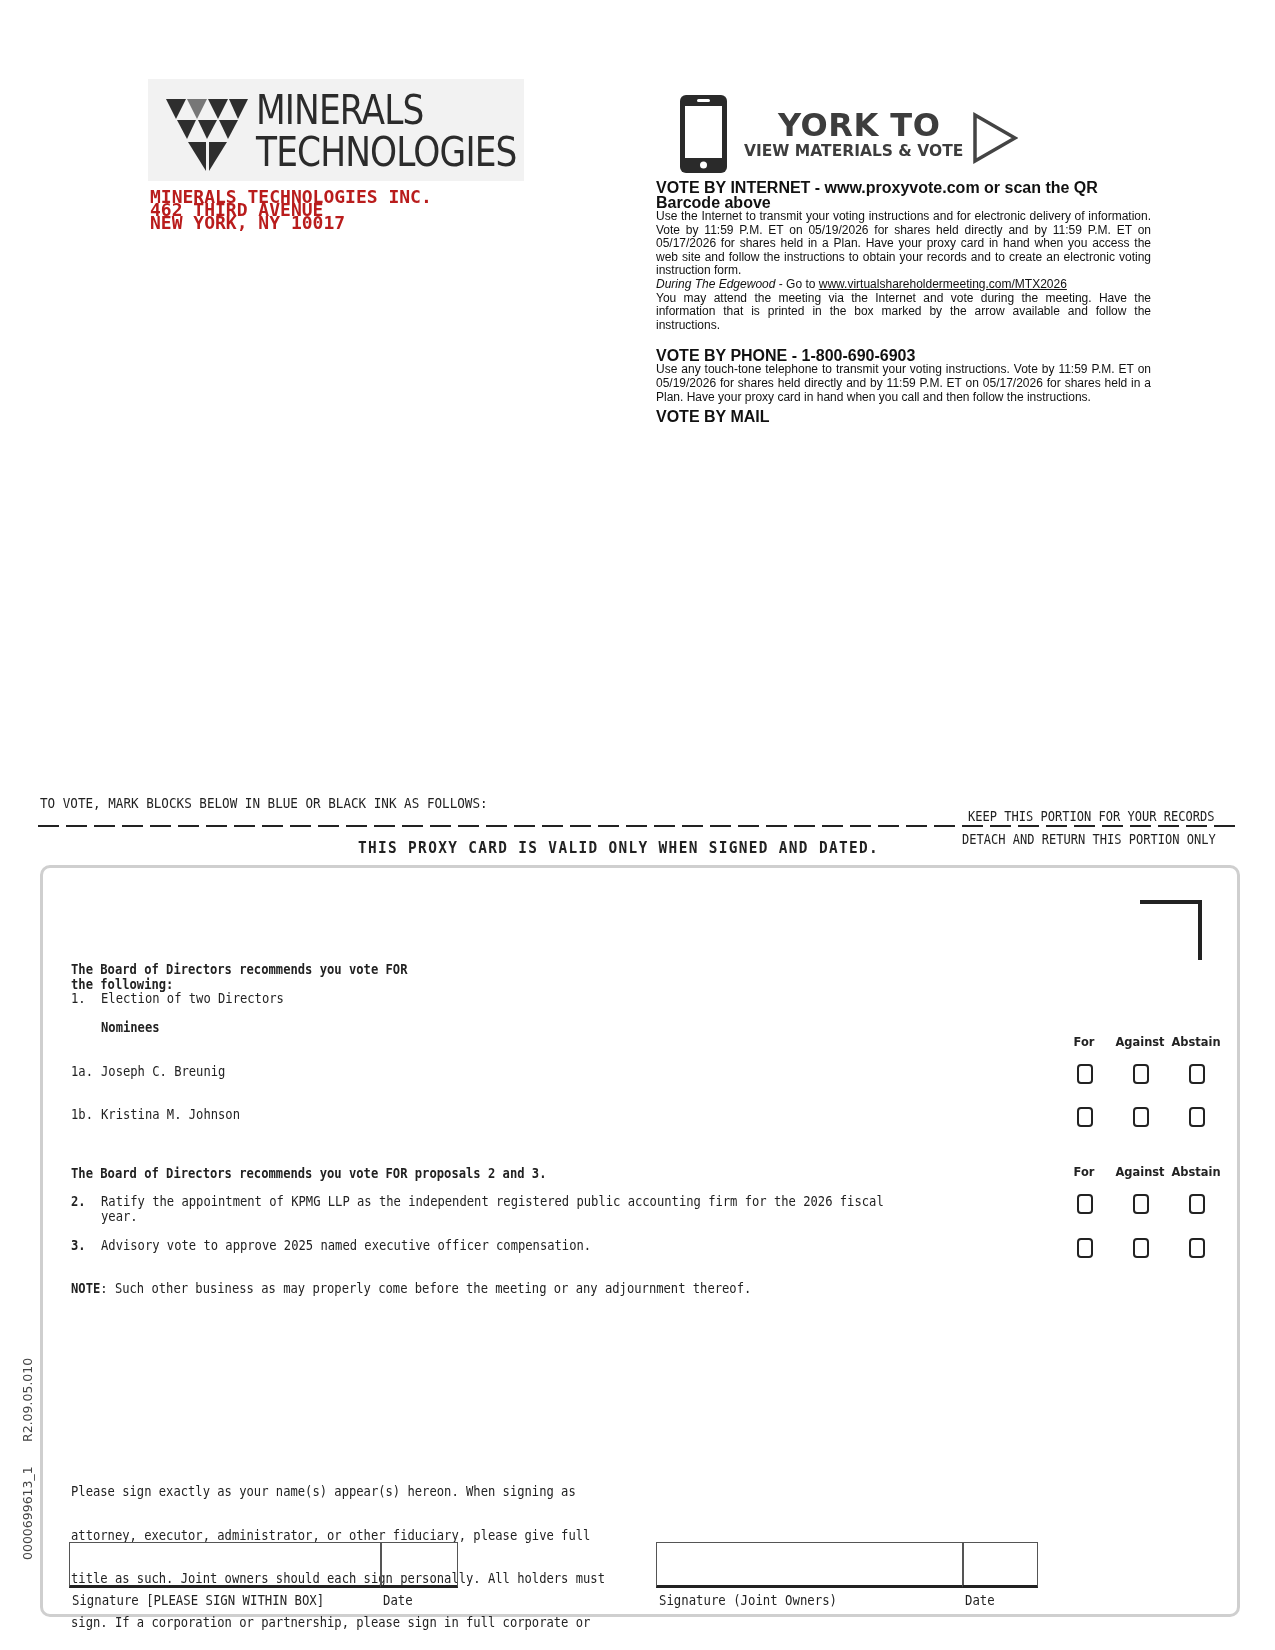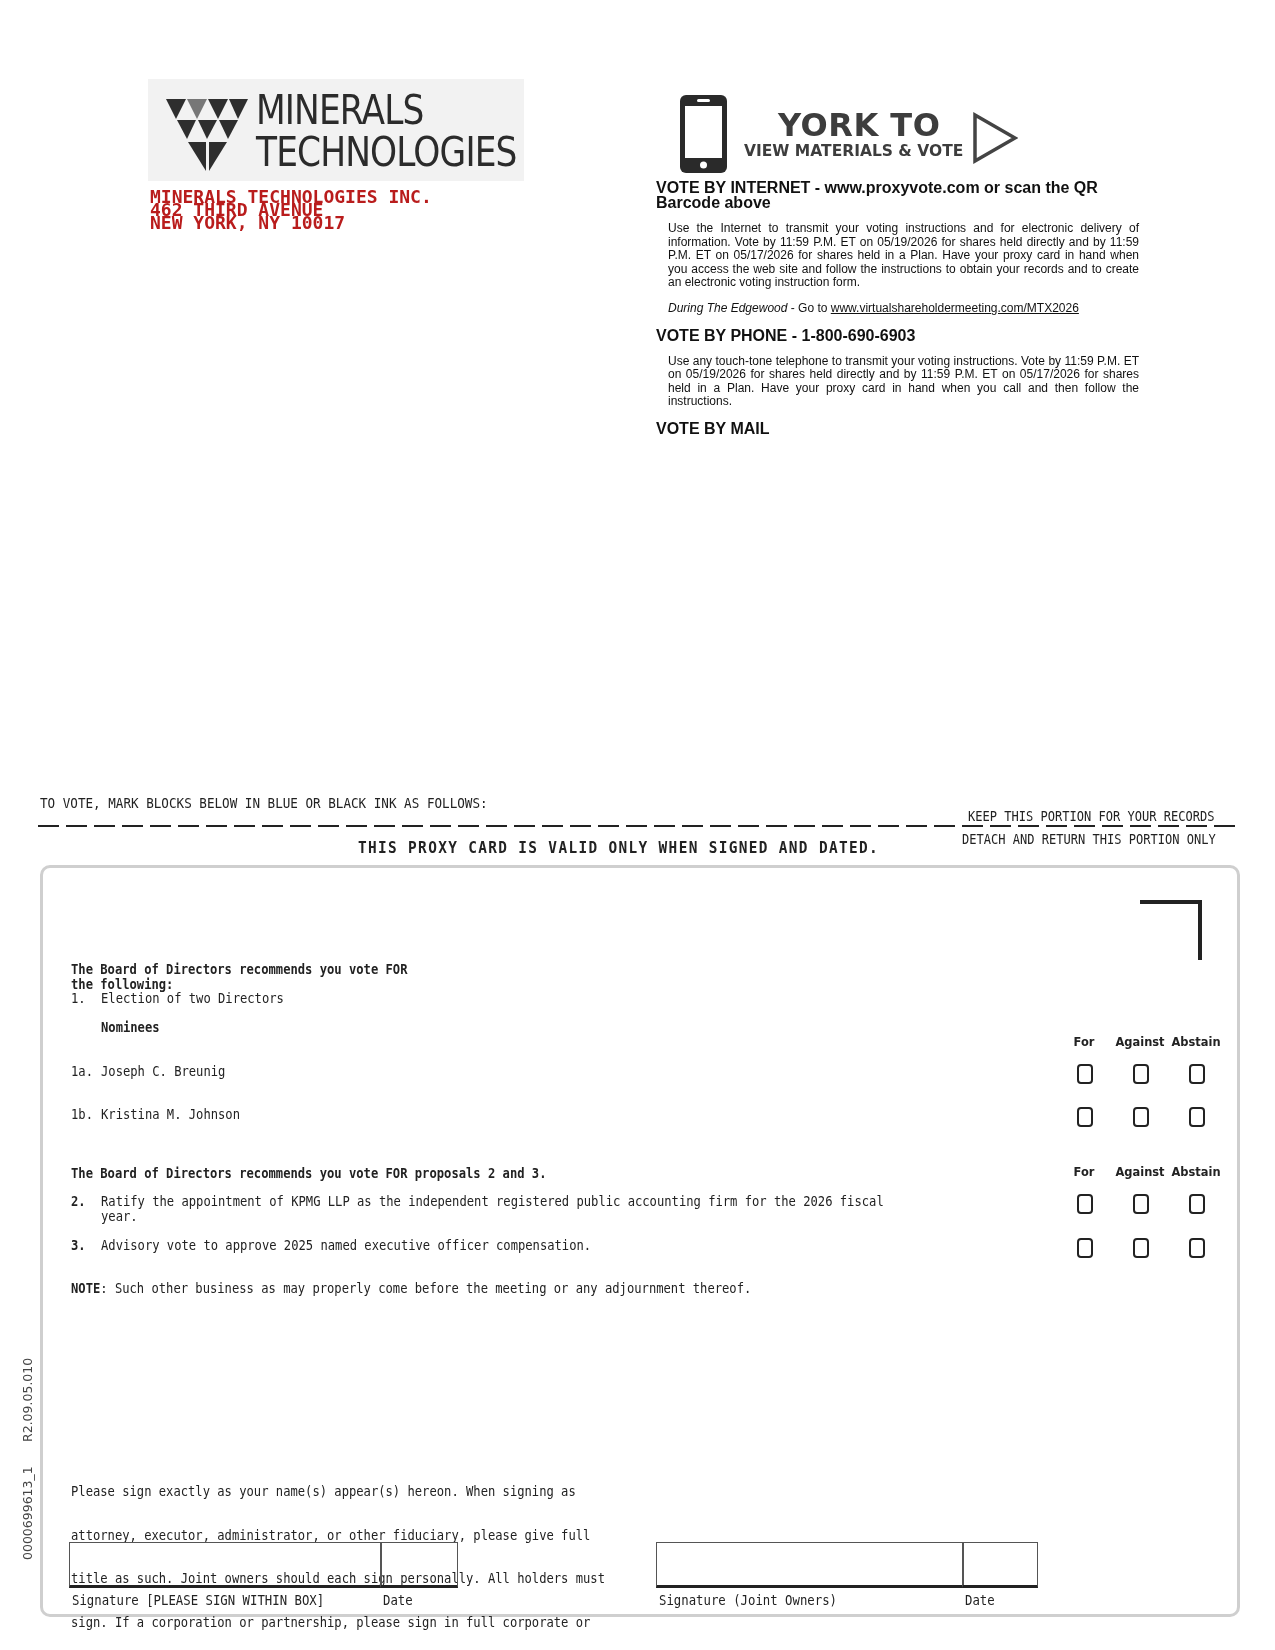--- a/index.html
+++ b/index.html
@@ -15,21 +15,21 @@
   #address { left:150px; top:190px; font-size:18px; line-height:13px; font-weight:bold; color:#b91c1c; }
 
   
   #phone-icon { left:680px; top:95px; width:47px; height:78px; }
   #scan-title { left:778px; top:106px; font-size:32px; font-weight:bold; color:#3d3d3d; letter-spacing:0.5px; font-family:"DejaVu Sans", sans-serif; }
   #scan-sub { left:744px; top:142px; font-size:15.5px; font-weight:bold; color:#3d3d3d; font-family:"DejaVu Sans", sans-serif; }
   #play-icon { left:972px; top:112px; width:46px; height:52px; }
 
   #vote-block { left:656px; top:180px; width:495px; font-size:12px; line-height:13.6px; color:#111; }
   #vote-block .h { font-weight:bold; font-size:16px; line-height:15px; }
-  #vote-block p { margin:12px; text-align:justify; }
+  #vote-block p { margin:0; text-align:justify; }
   #vote-block .link { font-weight:normal; text-decoration:underline; }
 
   
   #to-vote { left:40px; top:795px; font-size:14px; color:#222; font-family:"DejaVu Sans Mono", monospace; transform:scaleX(0.9); transform-origin:left top; }
   #dash-line { left:38px; top:825px; width:1202px; height:2px;
     background: repeating-linear-gradient(to right, #222 0 21px, transparent 21px 28px); }
   #keep-text { left:968px; top:808px; font-size:14px; color:#222; font-family:"DejaVu Sans Mono", monospace; transform:scaleX(0.86); transform-origin:left top; white-space:nowrap; }
   #detach-text { left:962px; top:831px; font-size:14px; color:#222; font-family:"DejaVu Sans Mono", monospace; transform:scaleX(0.86); transform-origin:left top; white-space:nowrap; }
   #valid-text { left:358px; top:838px; font-size:16px; font-weight:bold; color:#222; letter-spacing:1.5px; font-family:"DejaVu Sans Mono", monospace; transform:scaleX(0.9); transform-origin:left top; white-space:nowrap; }
 
@@ -83,21 +83,22 @@
 <div id="scan-title" class="abs">YORK TO</div>
 <div id="scan-sub" class="abs">VIEW MATERIALS &amp; VOTE</div>
 <svg id="play-icon" class="abs" viewBox="0 0 46 52">
   <polygon points="3,3 43,26 3,49" fill="none" stroke="#444" stroke-width="3.5"></polygon>
 </svg>
 
 <div id="vote-block" class="abs sans">
   <div class="h">VOTE BY INTERNET - www.proxyvote.com or scan the QR Barcode above</div>
   <p>Use the Internet to transmit your voting instructions and for electronic delivery of information. Vote by 11:59 P.M. ET on 05/19/2026 for shares held directly and by 11:59 P.M. ET on 05/17/2026 for shares held in a Plan. Have your proxy card in hand when you access the web site and follow the instructions to obtain your records and to create an electronic voting instruction form.</p>
   <p><i>During The Edgewood</i><span> - Go to </span><span class="link">www.virtualshareholdermeeting.com/MTX2026</span></p>
-  <div class="h" style="margin-top:2px">VOTE BY PHONE - 1-800-690-6903</div>
+  <p>You may attend the meeting via the Internet and vote during the meeting. Have the information that is printed in the box marked by the arrow available and follow the instructions.</p>
+  <div class="h" style="margin-top:16px">VOTE BY PHONE - 1-800-690-6903</div>
   <p>Use any touch-tone telephone to transmit your voting instructions. Vote by 11:59 P.M. ET on 05/19/2026 for shares held directly and by 11:59 P.M. ET on 05/17/2026 for shares held in a Plan. Have your proxy card in hand when you call and then follow the instructions.</p>
   <div class="h" style="margin-top:5px">VOTE BY MAIL</div>
 </div>
 
 <div id="to-vote" class="abs">TO VOTE, MARK BLOCKS BELOW IN BLUE OR BLACK INK AS FOLLOWS:</div>
 <div id="dash-line" class="abs"></div>
 <div id="keep-text" class="abs">KEEP THIS PORTION FOR YOUR RECORDS</div>
 <div id="detach-text" class="abs">DETACH AND RETURN THIS PORTION ONLY</div>
 <div id="valid-text" class="abs">THIS PROXY CARD IS VALID ONLY WHEN SIGNED AND DATED.</div>
 

